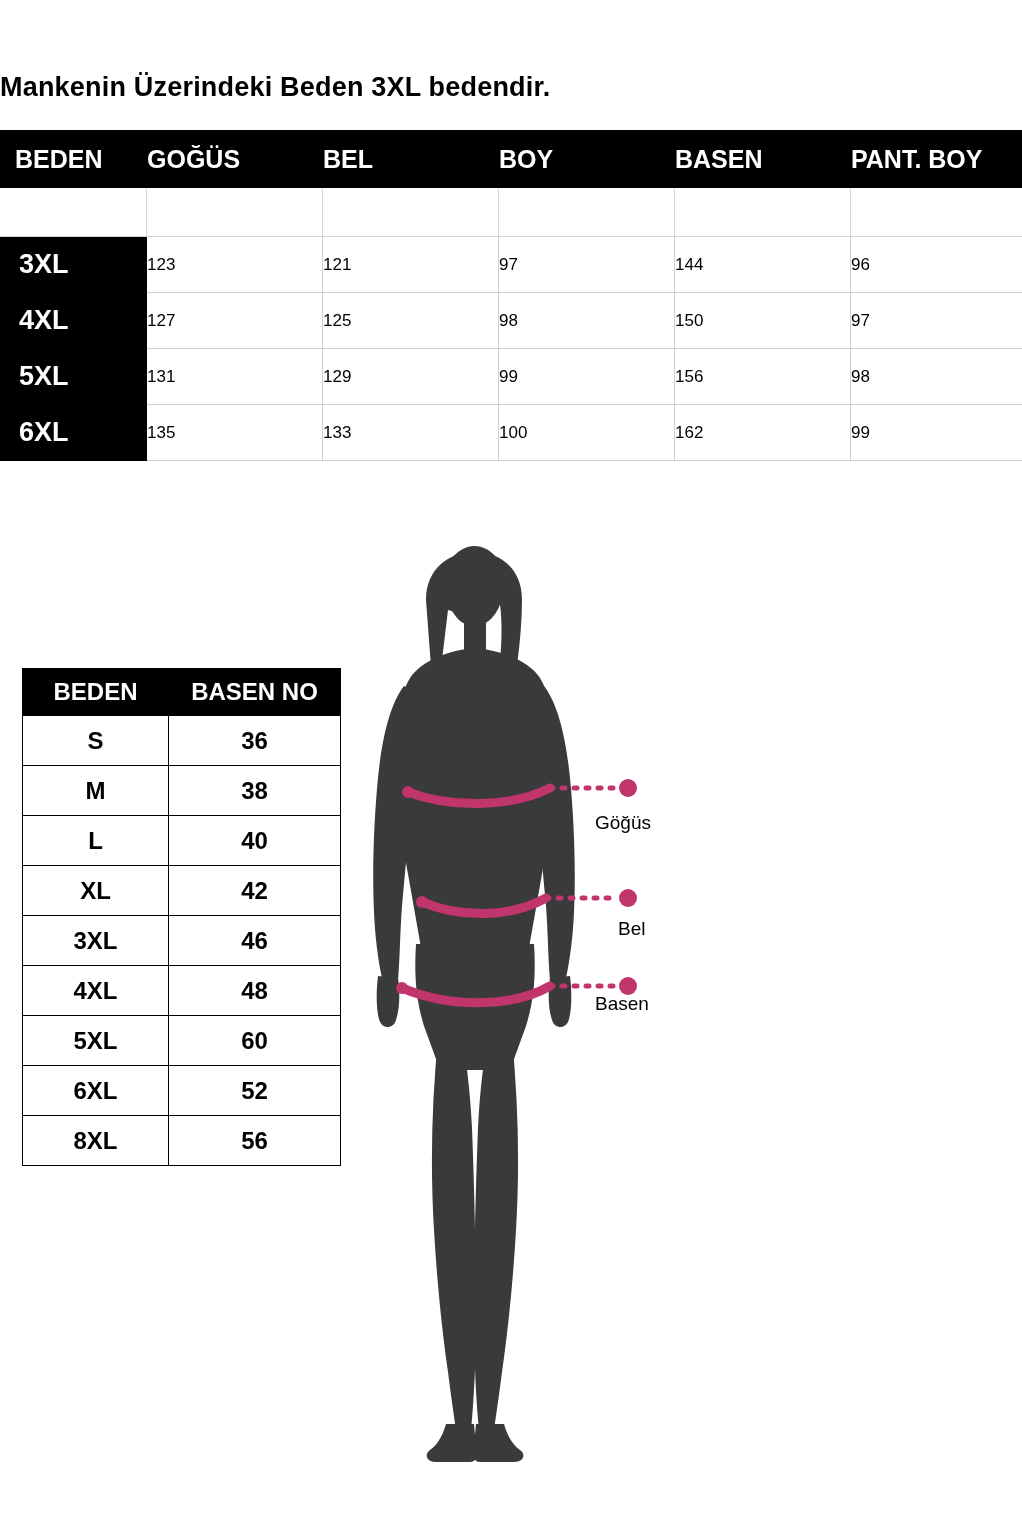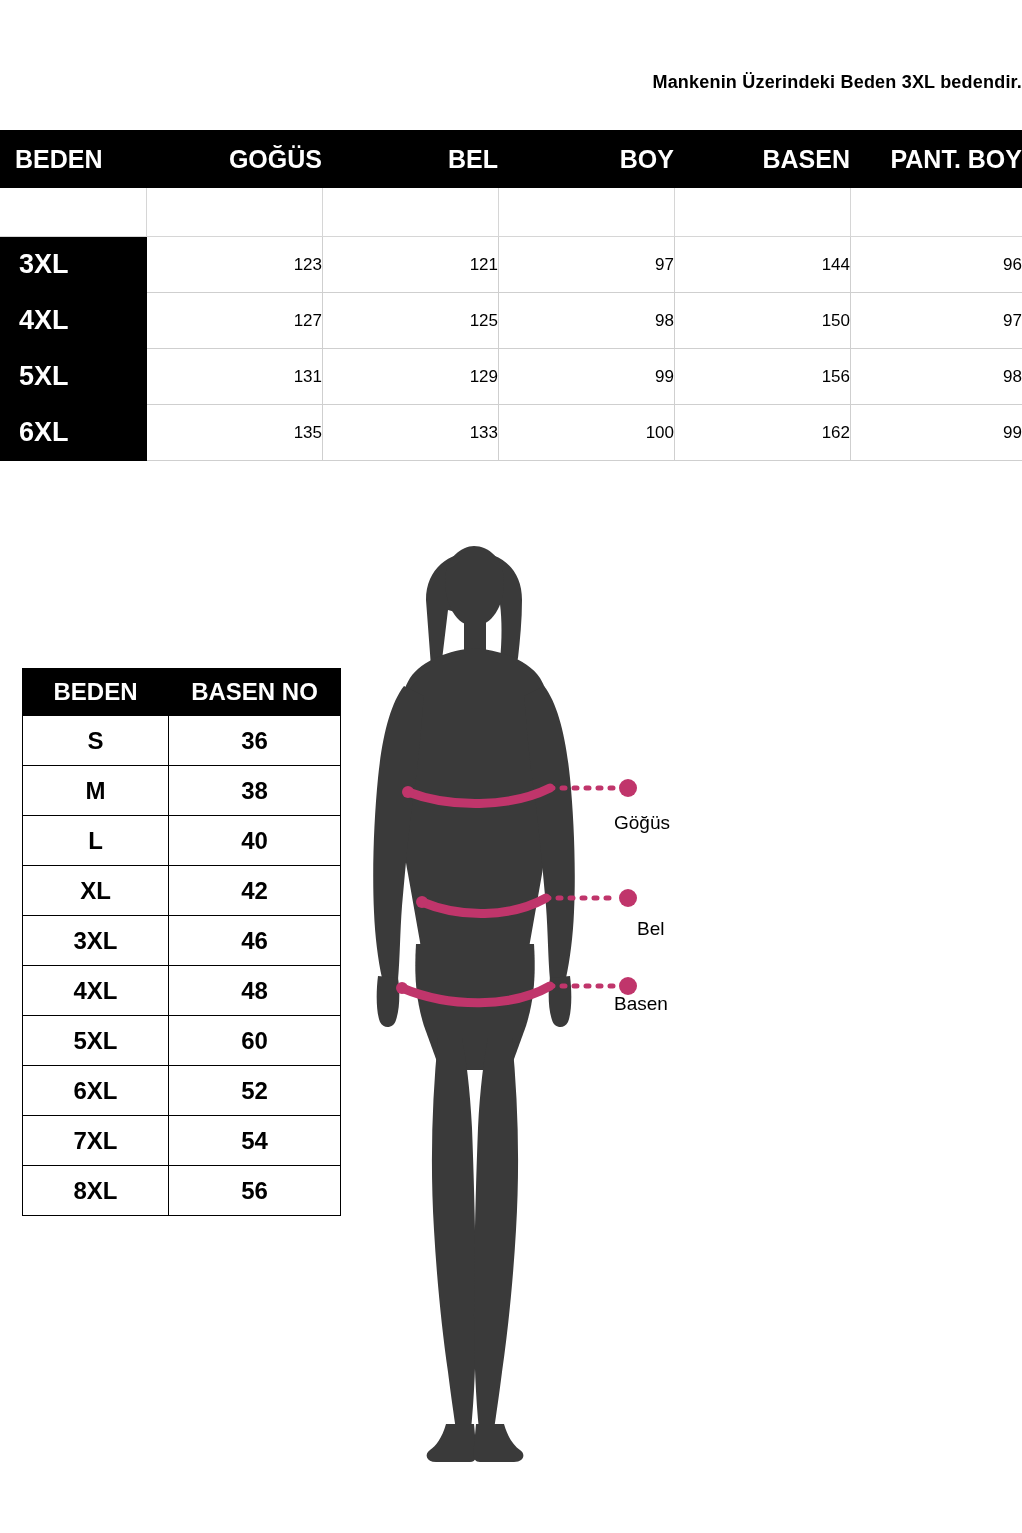--- a/index.html
+++ b/index.html
@@ -15,39 +15,39 @@
     color: #000000;
     overflow: hidden;
   }
 
   
   .title {
     position: absolute;
     left: 0;
     top: 72px;
     width: 1022px;
-    text-align: right;
-    font-size: 18px;
+    text-align: left;
+    font-size: 27px;
     font-weight: bold;
     letter-spacing: 0.2px;
   }
 
   
   .top-table {
     position: absolute;
     left: 0;
     top: 130px;
     width: 1022px;
     border-collapse: collapse;
     table-layout: fixed;
   }
   .top-table td, .top-table th {
     border: 1px solid #cfcfcf;
     height: 55px;
-    text-align: right;
+    text-align: left;
     vertical-align: middle;
     font-size: 24px;
     font-weight: normal;
     padding: 0;
   }
   .top-table .spacer-row td {
     height: 48px;
     border: 1px solid #d6d6d6;
     border-left-color: #d6d6d6;
   }
@@ -129,21 +129,20 @@
     height: 940px;
   }
   .figure-svg { display: block; }
 
   .measure-label {
     position: absolute;
     font-size: 19px;
     color: #000000;
     font-family: "Liberation Sans", sans-serif;
     white-space: nowrap;
-    margin-left: 19px;
   }
   #label-gogus { left: 245px; top: 272px; }
   #label-bel   { left: 268px; top: 378px; }
   #label-basen { left: 245px; top: 453px; }
 </style>
 </head>
 <body>
 
 <div class="title">Mankenin Üzerindeki Beden 3XL bedendir.</div>
 
@@ -250,24 +249,20 @@
     </tr>
     <tr>
       <td>5XL</td>
       <td>60</td>
     </tr>
     <tr>
       <td>6XL</td>
       <td>52</td>
     </tr>
     <tr>
-      <td>7XL</td>
-      <td>54</td>
-    </tr>
-    <tr>
       <td>8XL</td>
       <td>56</td>
     </tr>
   </tbody>
 </table>
 
 <div class="figure-wrap">
   <svg class="figure-svg" width="660" height="940" viewBox="0 0 660 940" xmlns="http://www.w3.org/2000/svg">
     <g fill="#3a3a3a">
 

